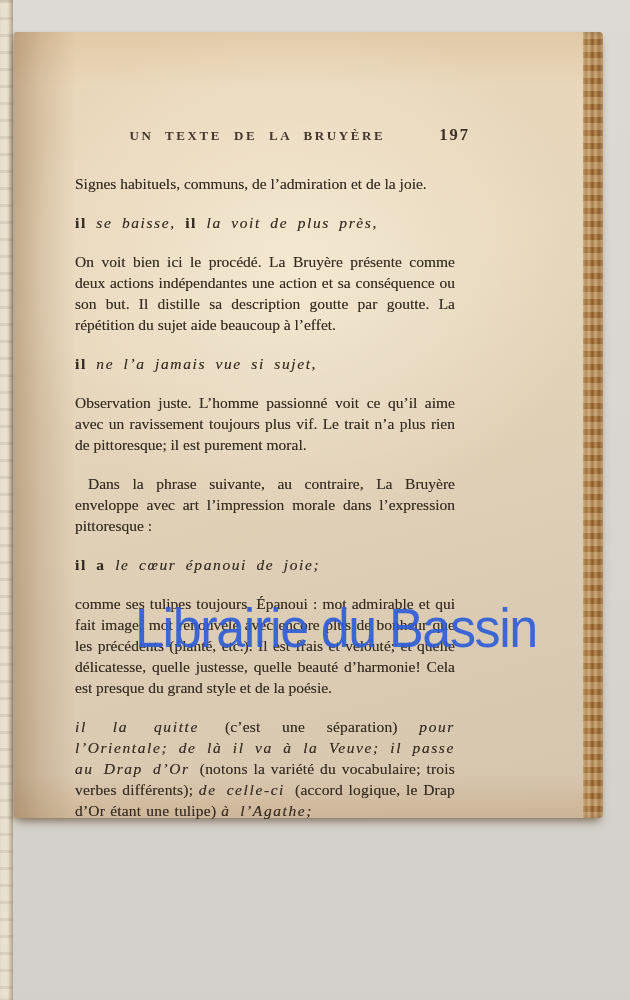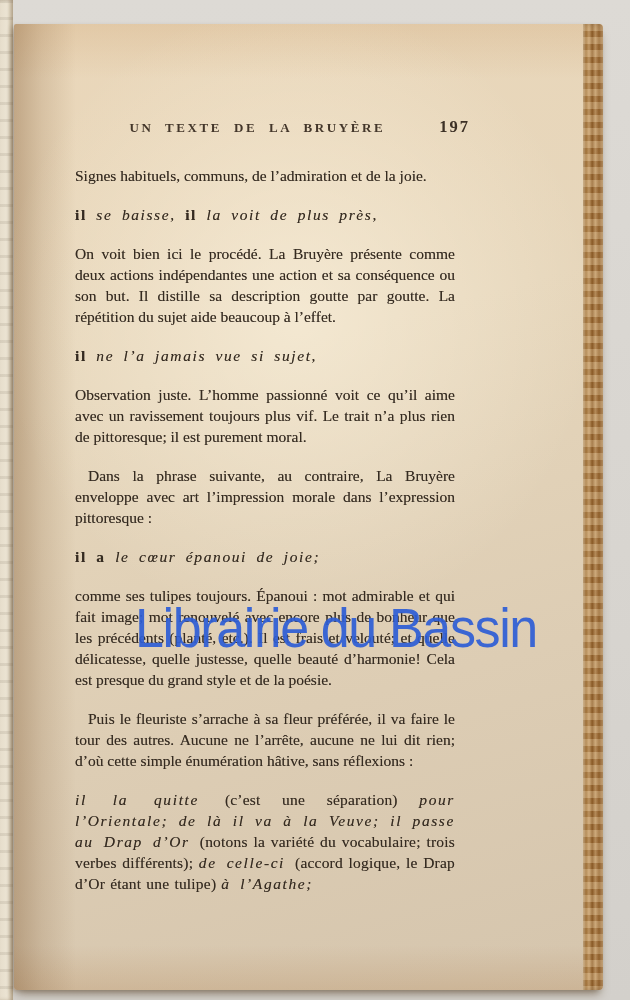--- a/index.html
+++ b/index.html
@@ -15,21 +15,21 @@
   .facing-page-edge{
     position:absolute;left:0;top:0;width:13px;height:1000px;
     background:
       repeating-linear-gradient(180deg, rgba(120,108,90,.14) 0 3px, rgba(0,0,0,0) 3px 17px),
       linear-gradient(to right,#e6ddcb,#ece4d3 55%,#dcd0ba);
     box-shadow: inset -3px 0 4px -1px rgba(110,88,60,.45);
   }
 
   
   .page{
-    position:absolute;left:14px;top:24px;width:589px;height:966px;
+    position:absolute;left:14px;top:32px;width:589px;height:786px;
     border-radius:2px 4px 5px 3px;
     background:
       radial-gradient(ellipse 70% 45% at 48% 30%, rgba(255,247,228,.55), rgba(255,247,228,0) 72%),
       linear-gradient(to right, rgba(122,82,42,.36) 0px, rgba(122,82,42,.16) 28px, rgba(122,82,42,0) 62px),
       linear-gradient(to bottom, rgba(195,145,88,.20) 0px, rgba(195,145,88,0) 55px),
       linear-gradient(to top, rgba(170,120,70,.22) 0px, rgba(170,120,70,0) 45px),
       linear-gradient(165deg,#ead7ba 0%,#e6d6bb 35%,#ddcdb4 68%,#d5c5ad 100%);
     box-shadow: 0 7px 10px -3px rgba(100,80,55,.55), -3px 2px 5px -1px rgba(90,65,40,.35);
   }
 
@@ -106,21 +106,20 @@
       <p class="quote"><span class="s-b">il </span><span class="s-bi">ne l’a jamais vue si sujet,</span></p>
 
       <p class="para"><span class="s-r">Observation juste. L’homme passionné voit ce qu’il aime avec un ravissement toujours plus vif. Le trait n’a plus rien de pittoresque; il est purement moral.</span></p>
 
       <p class="para indent"><span class="s-r">Dans la phrase suivante, au contraire, La Bruyère enveloppe avec art l’impression morale dans l’expression pittoresque :</span></p>
 
       <p class="quote"><span class="s-b">il a </span><span class="s-bi">le cœur épanoui de joie;</span></p>
 
       <p class="para"><span class="s-r">comme ses tulipes toujours. Épanoui : mot admirable et qui fait image; mot renouvelé avec encore plus de bonheur que les précédents (planté, etc.). Il est frais et velouté; et quelle délicatesse, quelle justesse, quelle beauté d’harmonie! Cela est presque du grand style et de la poésie.</span></p>
 
-      <p class="para indent mt-sm"><span class="s-r">Puis le fleuriste s’arrache à sa fleur préférée, il va faire le tour des autres. Aucune ne l’arrête, aucune ne lui dit rien; d’où cette simple énumération hâtive, sans réflexions :</span></p>
 
       <p class="quote"><span class="s-bi">il la quitte </span><span class="s-r">(c’est une séparation) </span><span class="s-bi">pour l’Orientale; de là il va à la Veuve; il passe au Drap d’Or </span><span class="s-r">(notons la variété du vocabulaire; trois verbes différents); </span><span class="s-bi">de celle-ci </span><span class="s-r">(accord logique, le Drap d’Or étant une tulipe) </span><span class="s-bi">à l’Agathe;</span></p>
 
 
     </div>
   </div>
 
   <div class="watermark">Librairie du Bassin</div>
 
 </div>

